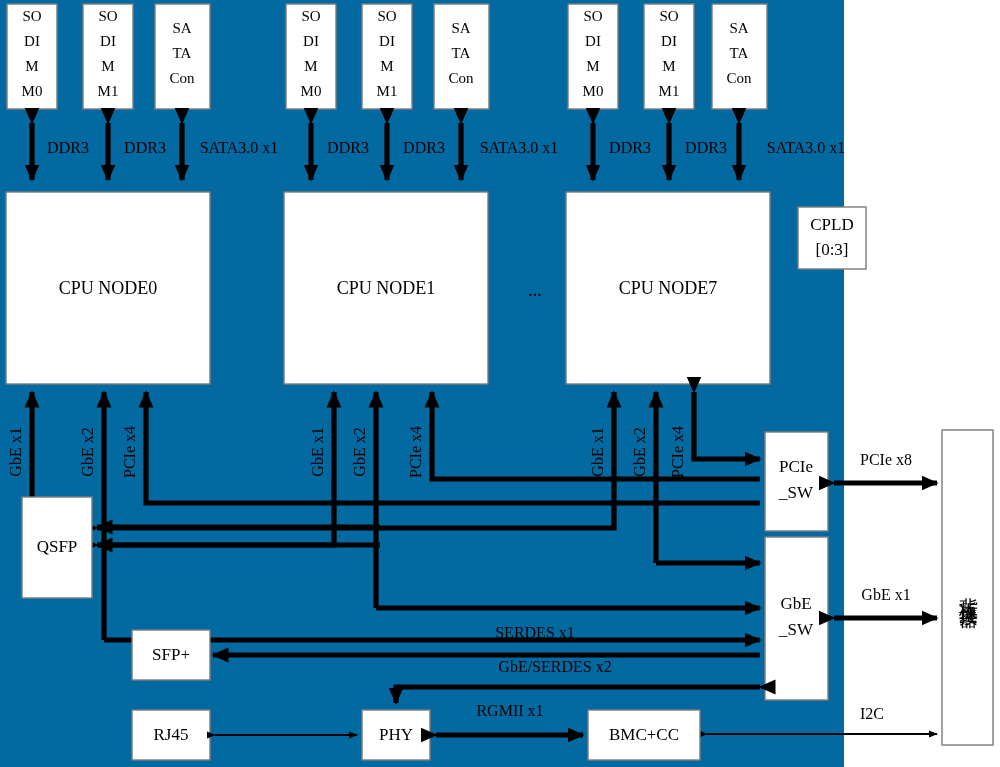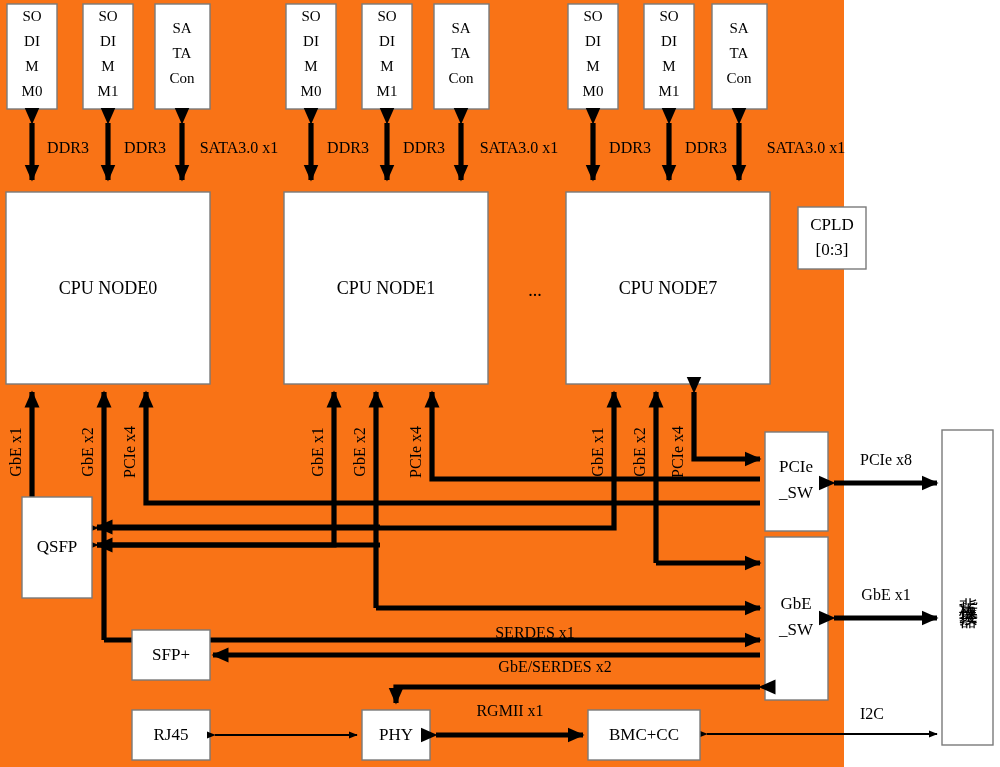--- a/index.html
+++ b/index.html
@@ -10,21 +10,21 @@
   body {
     width: 1000px;
     height: 767px;
     font-family: "Liberation Serif", "DejaVu Serif", serif;
     overflow: hidden;
   }
   #diagram-root {
     position: relative;
     width: 844px;
     height: 767px;
-    background: #f97316;
+    background: #0369a1;
     text-align: center;
   }
   svg#diagram {
     display: block;
     width: 1000px;
     height: 767px;
   }
   .box-rect {
     fill: #ffffff;
     stroke: #7a7a7a;

